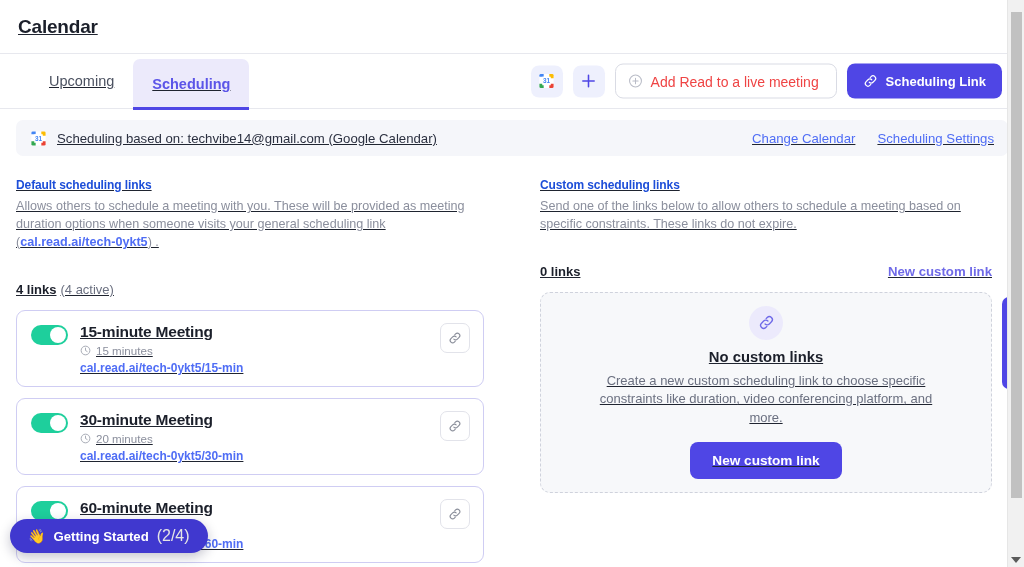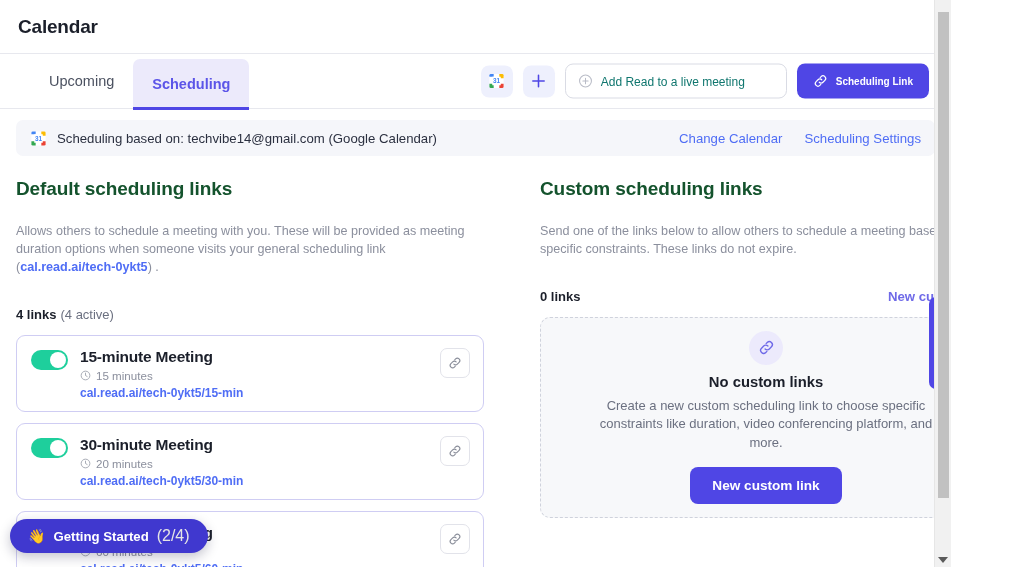--- a/index.html
+++ b/index.html
@@ -5,23 +5,24 @@
   * { box-sizing: border-box; margin: 0; padding: 0; }
   html, body {
     width: 1024px; height: 567px;
     overflow: hidden;
     background: #ffffff;
     font-family: "Liberation Sans", sans-serif;
     color: #1f2430;
   }
   #app {
     position: relative;
-    width: 951px; height: 567px;
+    width: 1024px; height: 567px;
     background: #ffffff;
     overflow: hidden;
+    text-decoration: underline;
   }
 
   
   .page-header {
     height: 53px;
     display: flex; align-items: center;
     padding-left: 18px;
     background: #fff;
   }
   .page-title {
@@ -93,34 +94,34 @@
     border: 1px solid #d9dbe4;
     border-radius: 8px;
     display: flex; align-items: center;
     gap: 8px;
     padding: 0 12px;
     background: #fff;
     cursor: text;
   }
   .add-live .plus-circle { flex: 0 0 auto; }
   .add-live-text {
-    font-size: 12px;
-    color: #0f766e;
+    font-size: 14px;
+    color: #ef4444;
     white-space: nowrap;
   }
 
   .primary-btn {
     height: 35px;
     background: #4f46e5;
     color: #fff;
     border: none;
     border-radius: 8px;
     display: flex; align-items: center; gap: 8px;
     padding: 0 16px;
-    font-size: 10px;
+    font-size: 13px;
     font-weight: 700;
     cursor: pointer;
     font-family: inherit;
   }
 
   
   .infobar {
     margin: 11px 16px 0 16px;
     height: 36px;
     background: #f5f6fa;
@@ -144,25 +145,25 @@
   
   .content {
     display: flex;
     padding: 22px 16px 0 16px;
     gap: 56px;
   }
   .col-left  { width: 468px; flex: 0 0 468px; }
   .col-right { width: 452px; flex: 0 0 452px; }
 
   .section-title {
-    font-size: 19px;
+    font-size: 12px;
     font-weight: 700;
-    color: #14532d;
+    color: #1d4ed8;
     letter-spacing: -0.1px;
-    margin-bottom: 22px;
+    margin-bottom: 5px;
   }
   .section-desc {
     font-size: 12.6px;
     line-height: 1.43;
     color: #8b8f9d;
     max-width: 452px;
   }
   .section-desc a { color: #4f6df5; font-weight: 700; text-decoration: none; }
 
   .count-row {

